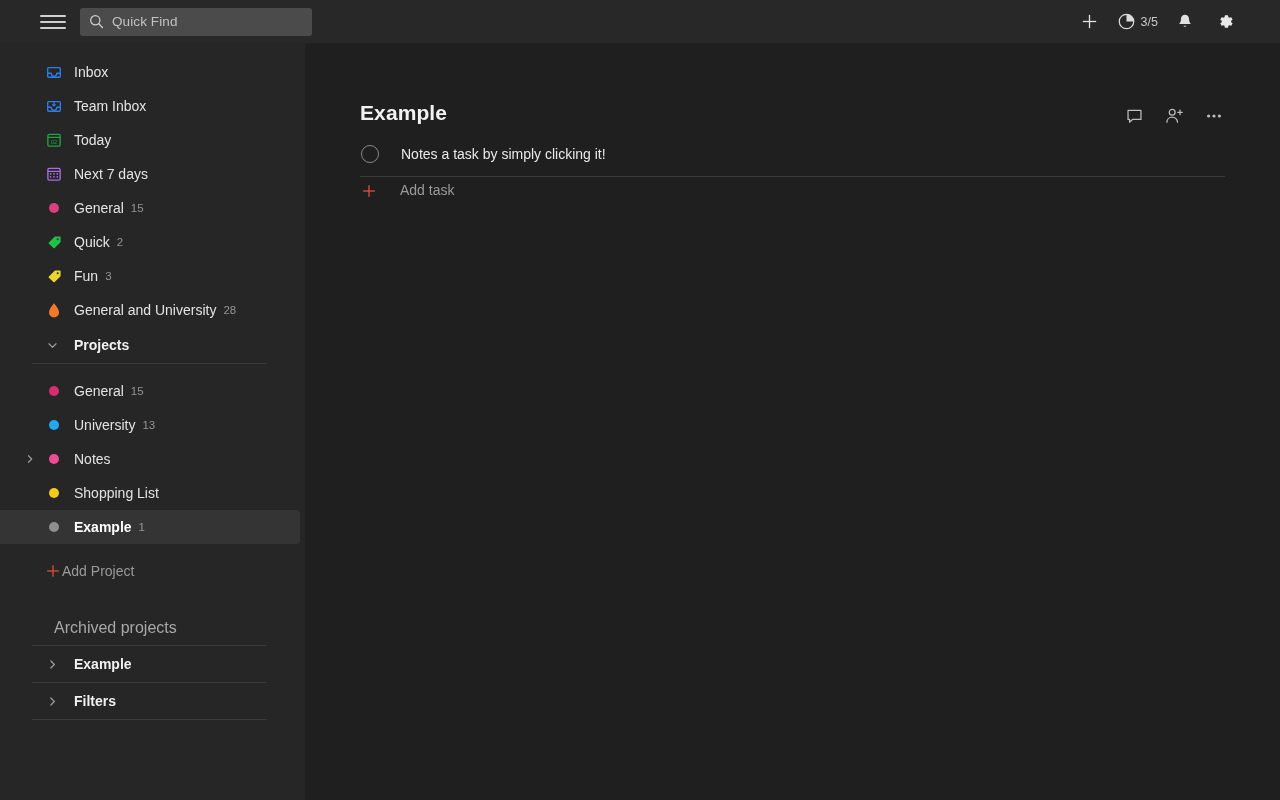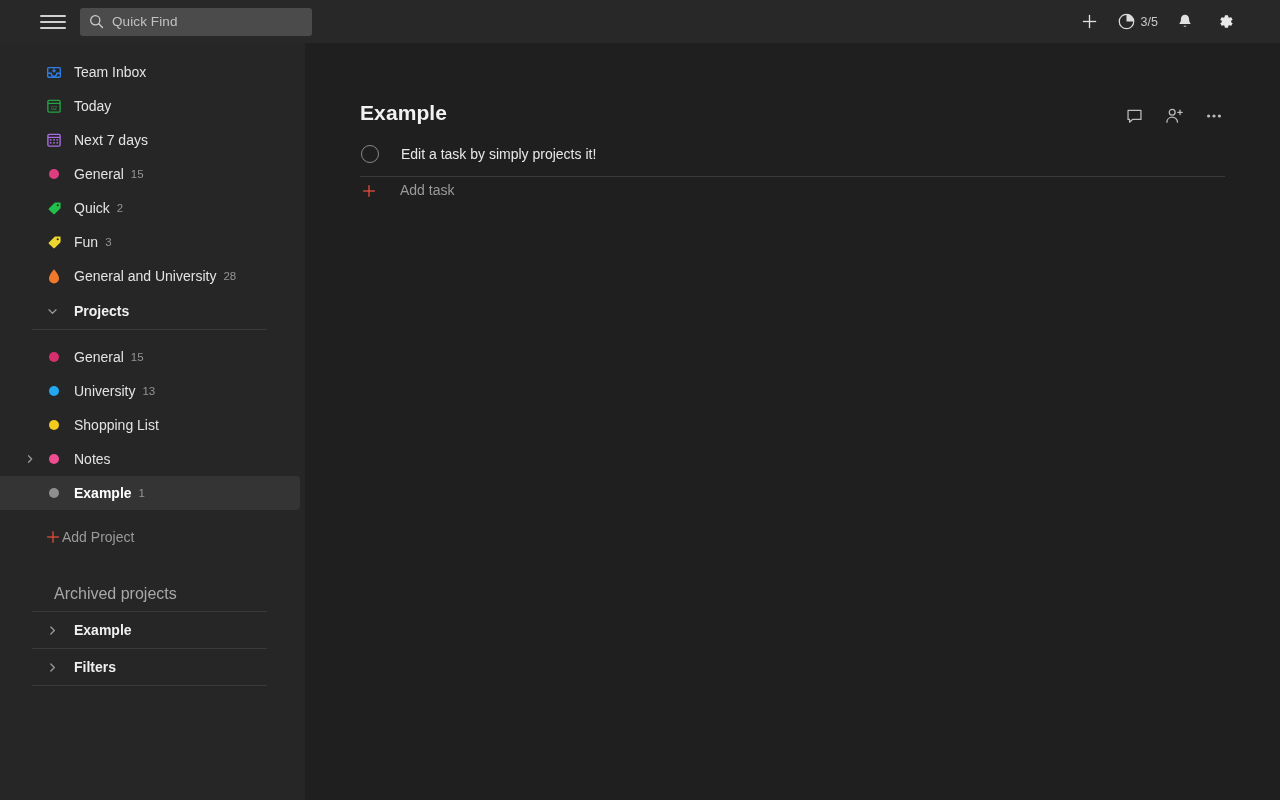--- a/index.html
+++ b/index.html
@@ -198,20 +198,30 @@
         </svg>
       </div>
 
     </div>
   </div>
 
   <div class="body-row">
 
     <div class="sidebar">
 
+      <div class="nav-row">
+        <span class="ico">
+          <svg width="18" height="18" viewBox="0 0 20 20">
+            <path d="M4 5.2h12a1 1 0 0 1 1 1v8.6a1 1 0 0 1-1 1H4a1 1 0 0 1-1-1V6.2a1 1 0 0 1 1-1z" fill="none" stroke="#2e7eea" stroke-width="1.5"></path>
+            <path d="M3 11.4h3.6a.4.4 0 0 1 .4.4 3 3 0 0 0 6 0 .4.4 0 0 1 .4-.4H17" fill="none" stroke="#2e7eea" stroke-width="1.5"></path>
+          </svg>
+        </span>
+        <span class="label">Inbox</span>
+        <span class="count"></span>
+      </div>
 
       <div class="nav-row">
         <span class="ico">
           <svg width="18" height="18" viewBox="0 0 20 20">
             <path d="M4 5.2h12a1 1 0 0 1 1 1v8.6a1 1 0 0 1-1 1H4a1 1 0 0 1-1-1V6.2a1 1 0 0 1 1-1z" fill="none" stroke="#2e7eea" stroke-width="1.5"></path>
             <path d="M3 11.4h3.6a.4.4 0 0 1 .4.4 3 3 0 0 0 6 0 .4.4 0 0 1 .4-.4H17" fill="none" stroke="#2e7eea" stroke-width="1.5"></path>
             <path d="M10 6.2v3.4M8.5 8.4L10 9.9l1.5-1.5" fill="none" stroke="#2e7eea" stroke-width="1.3" stroke-linecap="round"></path>
           </svg>
         </span>
         <span class="label">Team Inbox</span>
@@ -310,37 +320,37 @@
 
       <div class="nav-row">
         <span class="ico">
             <span class="dot" style="background:#22a8f0"></span>
           </span>
         <span class="label">University</span>
         <span class="count">13</span>
       </div>
 
       <div class="nav-row">
-        <span class="ico">
-            <span class="dot" style="background:#f2cb1d"></span>
-          </span>
-        <span class="label">Shopping List</span>
-        <span class="count"></span>
-      </div>
-
-      <div class="nav-row">
         <span class="expander">
           <svg width="12" height="12" viewBox="0 0 14 14">
             <path d="M5.2 3.2L9 7l-3.8 3.8" fill="none" stroke="#9a9a9a" stroke-width="1.4" stroke-linecap="round" stroke-linejoin="round"></path>
           </svg>
         </span>
         <span class="ico">
             <span class="dot" style="background:#ef4c92"></span>
           </span>
         <span class="label">Notes</span>
+        <span class="count"></span>
+      </div>
+
+      <div class="nav-row">
+        <span class="ico">
+            <span class="dot" style="background:#f2cb1d"></span>
+          </span>
+        <span class="label">Shopping List</span>
         <span class="count"></span>
       </div>
 
       <div class="nav-row selected">
         <span class="ico">
             <span class="dot" style="background:#8f8f8f"></span>
           </span>
         <span class="label">Example</span>
         <span class="count">1</span>
       </div>
@@ -406,21 +416,21 @@
               <circle cx="10" cy="10" r="1.6" fill="#bdbdbd"></circle>
               <circle cx="15.4" cy="10" r="1.6" fill="#bdbdbd"></circle>
             </svg>
           </div>
         </div>
       </div>
 
       <div class="task-list">
         <div class="task-row">
           <div class="checkbox"></div>
-          <div class="task-text">Edit a task by simply projects it!</div>
+          <div class="task-text">Notes a task by simply clicking it!</div>
         </div>
 
         <div class="add-task">
           <span class="plus">
             <svg width="16" height="16" viewBox="0 0 18 18">
               <line x1="9" y1="2.4" x2="9" y2="15.6" stroke="#dd4b39" stroke-width="1.5"></line>
               <line x1="2.4" y1="9" x2="15.6" y2="9" stroke="#dd4b39" stroke-width="1.5"></line>
             </svg>
           </span>
           <span class="label">Add task</span>

